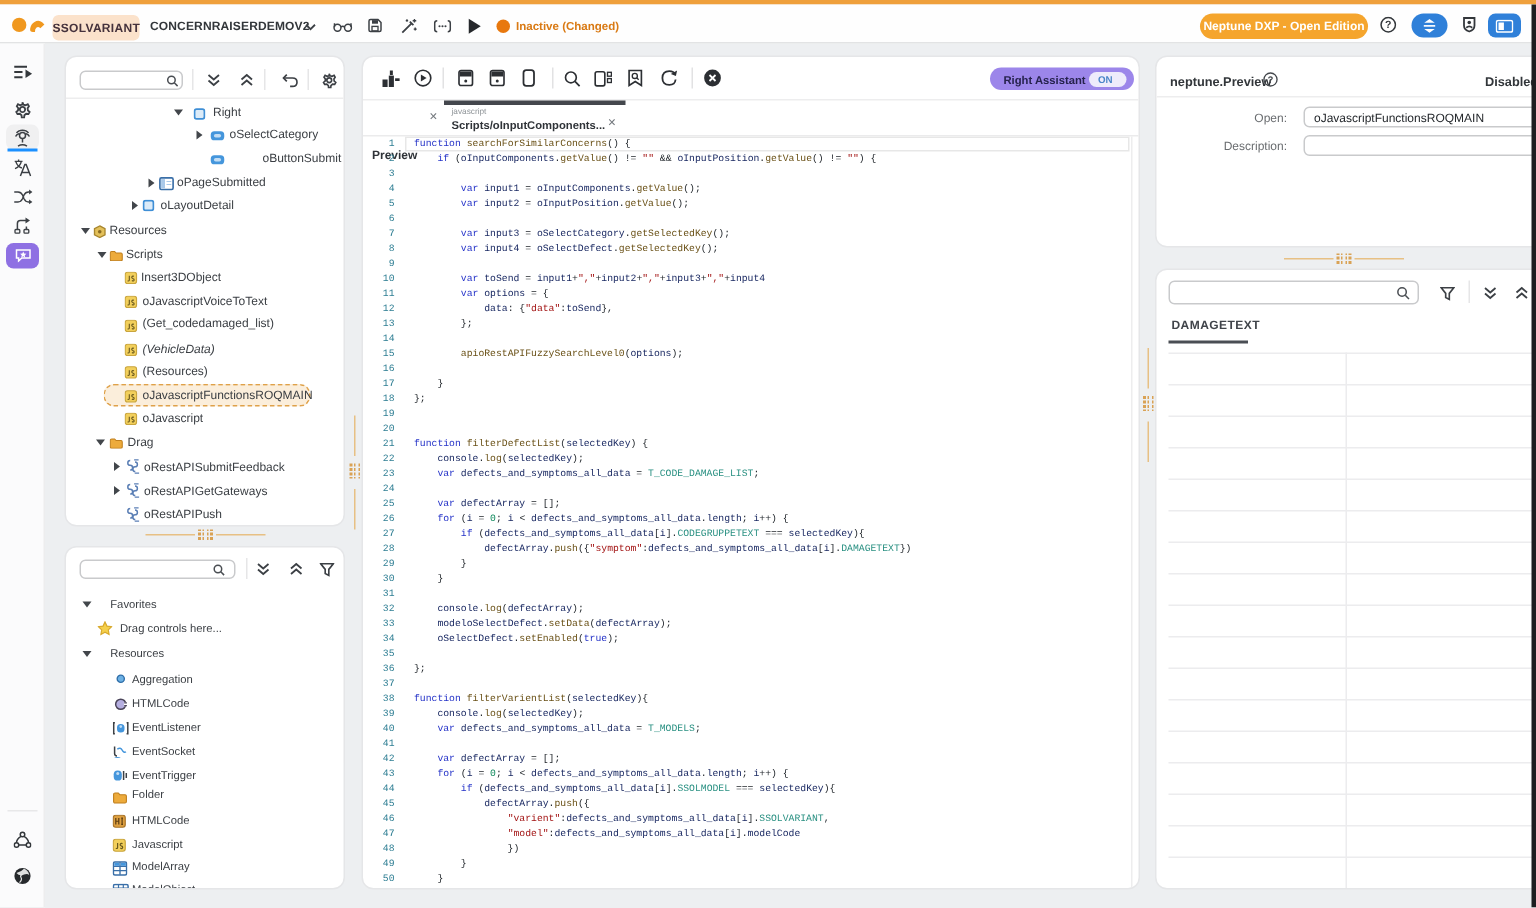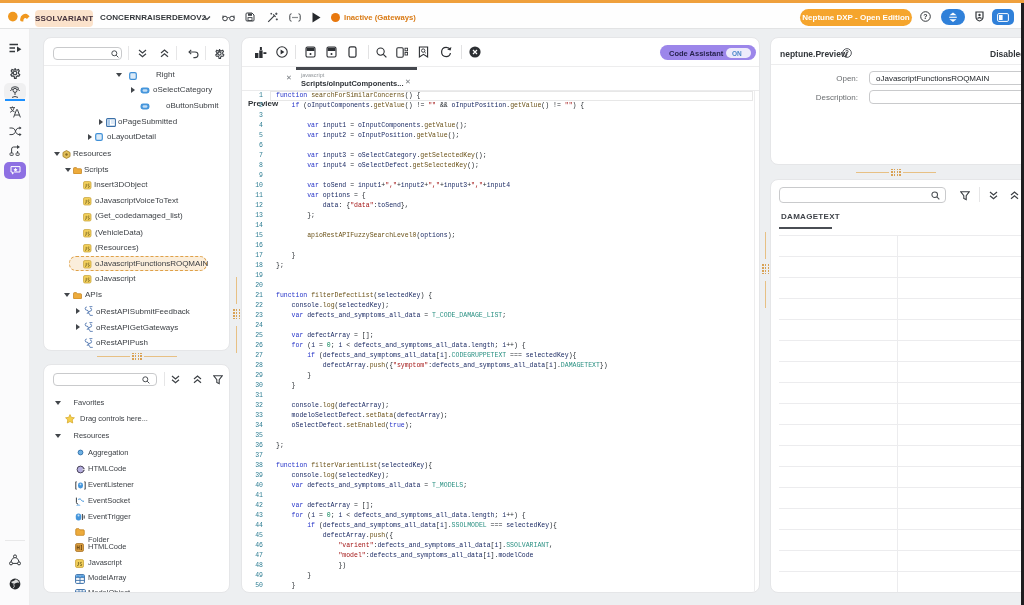--- a/index.html
+++ b/index.html
@@ -78,21 +78,21 @@
       <path d="M2.5 0.8 Q0.8 0.8 0.8 2.5 L0.8 6.5 Q0.8 8.2 2.5 8.2 M9.5 0.8 Q11.2 0.8 11.2 2.5 L11.2 6.5 Q11.2 8.2 9.5 8.2" stroke="#3c4045" stroke-width="1" fill="none"></path>
       <circle cx="4" cy="4.5" r="0.7" fill="#3c4045"></circle>
       <circle cx="6" cy="4.5" r="0.7" fill="#3c4045"></circle>
       <circle cx="8" cy="4.5" r="0.7" fill="#3c4045"></circle>
     </svg>
 
     <svg class="ico" style="left:312px; top:8.5px;" width="9" height="11" viewBox="0 0 9 11">
       <path d="M0.5 0.5 L8.5 5.5 L0.5 10.5 Z" fill="#26292c"></path>
     </svg>
     <div class="abs" style="left:331px; top:10px; width:9px; height:9px; border-radius:50%; background:#e8780e;"></div>
-    <div id="inactive">Inactive (Gateways)</div>
+    <div id="inactive">Inactive (Changed)</div>
     <div id="neptunePill">Neptune DXP - Open Edition</div>
 
     <svg class="ico" style="left:920px; top:8px;" width="11" height="11" viewBox="0 0 11 11">
       <circle cx="5.5" cy="5.5" r="4.8" fill="none" stroke="#33373b" stroke-width="1"></circle>
       <text x="5.5" y="7.8" font-size="7" font-weight="bold" fill="#33373b" text-anchor="middle" font-family="Liberation Sans">?</text>
     </svg>
 
     <div class="abs" style="left:941px; top:6px; width:24px; height:16px; border-radius:8px; background:#2f80d9;"></div>
     <svg class="ico" style="left:947px; top:8.5px;" width="12" height="11" viewBox="0 0 12 11">
       <path d="M2.5 3.2 L6 0.6 L9.5 3.2 Z" fill="#fff"></path>
@@ -194,34 +194,34 @@
     </svg>
     <div class="abs" style="left:0; top:27px; width:187px; height:1px; background:#ededee;"></div>
 
     <div class="abs" style="left:25px; top:218px; width:138px; height:15px; background:#fbeedb; border:1px dashed #dfa149; border-radius:7px;"></div>
 
     <div id="treetop">
       <i class="exp expdown abs" style="left:72px; top:35px;"></i>
       <svg class="ico" style="left:85px; top:33.5px;" width="8" height="8" viewBox="0 0 8 8">
         <rect x="0.7" y="0.7" width="6.6" height="6.6" rx="1.4" fill="#dcebf8" stroke="#3f8fd6" stroke-width="1.2"></rect>
       </svg>
-      <div class="trow" style="left:112px; top:32px;">Right</div>
+      <div class="trow" style="left:98px; top:32px;">Right</div>
 
       <i class="exp expright abs" style="left:87px; top:48.5px;"></i>
       <svg class="ico" style="left:96px; top:49px;" width="10" height="7" viewBox="0 0 10 7">
         <rect x="0.5" y="0.5" width="9" height="6" rx="2.4" fill="#4596dc"></rect>
         <rect x="2.6" y="2.3" width="4.8" height="2.4" rx="1.2" fill="#c3ddf4"></rect>
       </svg>
       <div class="trow" style="left:109px; top:47px;">oSelectCategory</div>
 
       <svg class="ico" style="left:96px; top:64.5px;" width="10" height="7" viewBox="0 0 10 7">
         <rect x="0.5" y="0.5" width="9" height="6" rx="2.4" fill="#4596dc"></rect>
         <rect x="2.6" y="2.3" width="4.8" height="2.4" rx="1.2" fill="#c3ddf4"></rect>
       </svg>
-      <div class="trow" style="left:122px; top:63px;">oButtonSubmit</div>
+      <div class="trow" style="left:103px; top:63px;padding-left:28px;">oButtonSubmit</div>
 
       <i class="exp expright abs" style="left:55px; top:80.5px;"></i>
       <svg class="ico" style="left:62px; top:79.5px;" width="10" height="9" viewBox="0 0 10 9">
         <rect x="0.6" y="0.6" width="8.8" height="7.8" rx="1" fill="#fff" stroke="#3a6fa8" stroke-width="1.1"></rect>
         <rect x="1.4" y="1.4" width="2.6" height="6.2" fill="#a9c9e9"></rect>
         <path d="M5 3 L8.2 3 M5 5 L8.2 5" stroke="#a9c9e9" stroke-width="0.8"></path>
       </svg>
       <div class="trow" style="left:74px; top:79px;">oPageSubmitted</div>
 
       <i class="exp expright abs" style="left:44px; top:95.5px;"></i>
@@ -258,21 +258,21 @@
       <svg class="ico" style="left:39px; top:175px;" width="8.5" height="8.5" viewBox="0 0 9 9">
         <rect x="0.5" y="0.5" width="8" height="8" rx="1.6" fill="#f2cf5b" stroke="#c9a53e" stroke-width="0.8"></rect>
         <path d="M3.4 3 L3.4 6 Q3.4 6.9 2.2 6.6 M5.2 6.4 Q6.6 7.2 6.8 6 Q6.9 5.2 5.8 4.9 Q4.9 4.6 5.2 3.8 Q5.5 3 6.7 3.4" stroke="#6b5a1e" stroke-width="0.8" fill="none"></path>
       </svg>
       <div class="trow" style="left:51px; top:173px;">(Get_codedamaged_list)</div>
 
       <svg class="ico" style="left:39px; top:191px;" width="8.5" height="8.5" viewBox="0 0 9 9">
         <rect x="0.5" y="0.5" width="8" height="8" rx="1.6" fill="#f2cf5b" stroke="#c9a53e" stroke-width="0.8"></rect>
         <path d="M3.4 3 L3.4 6 Q3.4 6.9 2.2 6.6 M5.2 6.4 Q6.6 7.2 6.8 6 Q6.9 5.2 5.8 4.9 Q4.9 4.6 5.2 3.8 Q5.5 3 6.7 3.4" stroke="#6b5a1e" stroke-width="0.8" fill="none"></path>
       </svg>
-      <div class="trow" style="left:51px; top:189.5px;">(VehicleData)</div>
+      <div class="trow" style="left:51px; top:189.5px;font-style:italic;">(VehicleData)</div>
 
       <svg class="ico" style="left:39px; top:206px;" width="8.5" height="8.5" viewBox="0 0 9 9">
         <rect x="0.5" y="0.5" width="8" height="8" rx="1.6" fill="#f2cf5b" stroke="#c9a53e" stroke-width="0.8"></rect>
         <path d="M3.4 3 L3.4 6 Q3.4 6.9 2.2 6.6 M5.2 6.4 Q6.6 7.2 6.8 6 Q6.9 5.2 5.8 4.9 Q4.9 4.6 5.2 3.8 Q5.5 3 6.7 3.4" stroke="#6b5a1e" stroke-width="0.8" fill="none"></path>
       </svg>
       <div class="trow" style="left:51px; top:204.5px;">(Resources)</div>
 
       <svg class="ico" style="left:39px; top:222px;" width="8.5" height="8.5" viewBox="0 0 9 9">
         <rect x="0.5" y="0.5" width="8" height="8" rx="1.6" fill="#f2cf5b" stroke="#c9a53e" stroke-width="0.8"></rect>
         <path d="M3.4 3 L3.4 6 Q3.4 6.9 2.2 6.6 M5.2 6.4 Q6.6 7.2 6.8 6 Q6.9 5.2 5.8 4.9 Q4.9 4.6 5.2 3.8 Q5.5 3 6.7 3.4" stroke="#6b5a1e" stroke-width="0.8" fill="none"></path>
@@ -282,21 +282,21 @@
       <svg class="ico" style="left:39px; top:237px;" width="8.5" height="8.5" viewBox="0 0 9 9">
         <rect x="0.5" y="0.5" width="8" height="8" rx="1.6" fill="#f2cf5b" stroke="#c9a53e" stroke-width="0.8"></rect>
         <path d="M3.4 3 L3.4 6 Q3.4 6.9 2.2 6.6 M5.2 6.4 Q6.6 7.2 6.8 6 Q6.9 5.2 5.8 4.9 Q4.9 4.6 5.2 3.8 Q5.5 3 6.7 3.4" stroke="#6b5a1e" stroke-width="0.8" fill="none"></path>
       </svg>
       <div class="trow" style="left:51px; top:235.5px;">oJavascript</div>
 
       <i class="exp expdown abs" style="left:20px; top:255px;"></i>
       <svg class="ico" style="left:29px; top:253.5px;" width="9" height="7.5" viewBox="0 0 9 7.5">
         <path d="M0.5 1.6 Q0.5 0.6 1.5 0.6 L3.4 0.6 L4.4 1.7 L7.7 1.7 Q8.5 1.7 8.5 2.6 L8.5 6 Q8.5 6.9 7.6 6.9 L1.4 6.9 Q0.5 6.9 0.5 6 Z" fill="#edab3c" stroke="#c07f1d" stroke-width="0.7"></path>
       </svg>
-      <div class="trow" style="left:41px; top:252px;">APIs</div>
+      <div class="trow" style="left:41px; top:252px;">Drag</div>
 
       <i class="exp expright abs" style="left:32px; top:269.5px;"></i>
       <svg class="ico" style="left:40px; top:268px;" width="9" height="10" viewBox="0 0 9 10">
         <path d="M2.8 1 Q1.2 1 1.2 2.6 Q1.2 4.2 2.8 4.2 Q4.4 4.2 4.4 5.8 Q4.4 7.4 2.8 7.4 M6 2 Q7.6 2 7.6 3.6 Q7.6 5.2 6 5.2 Q4.6 5.2 4.6 6.8 Q4.6 8.4 6.2 8.4" stroke="#5b7fb5" stroke-width="1" fill="none"></path>
         <path d="M5.4 0.6 L8.4 0.6 M5.8 9.4 L8.8 9.4" stroke="#5b7fb5" stroke-width="0.9"></path>
       </svg>
       <div class="trow" style="left:52px; top:268.5px;">oRestAPISubmitFeedback</div>
 
       <i class="exp expright abs" style="left:32px; top:285.5px;"></i>
       <svg class="ico" style="left:40px; top:284px;" width="9" height="10" viewBox="0 0 9 10">
@@ -367,21 +367,21 @@
       <svg class="ico" style="left:31px; top:146.5px;" width="10" height="10" viewBox="0 0 10 10">
         <rect x="0.8" y="1.6" width="5.4" height="6.8" rx="2.6" fill="#4596dc"></rect>
         <circle cx="3.5" cy="3.6" r="1" fill="#c3ddf4"></circle>
         <path d="M7.4 2 L7.4 8 M9.2 3.4 L9.2 6.6" stroke="#3c4045" stroke-width="1"></path>
       </svg>
       <div class="trow" style="left:44px; top:146.5px;">EventTrigger</div>
 
       <svg class="ico" style="left:31px; top:163px;" width="10" height="8" viewBox="0 0 9 7.5">
         <path d="M0.5 1.6 Q0.5 0.6 1.5 0.6 L3.4 0.6 L4.4 1.7 L7.7 1.7 Q8.5 1.7 8.5 2.6 L8.5 6 Q8.5 6.9 7.6 6.9 L1.4 6.9 Q0.5 6.9 0.5 6 Z" fill="#edab3c" stroke="#c07f1d" stroke-width="0.7"></path>
       </svg>
-      <div class="trow" style="left:44px; top:170px;">Folder</div>
+      <div class="trow" style="left:44px; top:160px;">Folder</div>
 
       <svg class="ico" style="left:31px; top:178px;" width="9" height="9" viewBox="0 0 9 9">
         <rect x="0.5" y="0.5" width="8" height="8" rx="1.6" fill="#dd9f3f" stroke="#a8742a" stroke-width="0.8"></rect>
         <path d="M2.2 2.4 L2.2 6.6 M2.2 4.5 L4.2 4.5 M4.2 2.4 L4.2 6.6 M5.8 2.4 L7 2.4 M6.4 2.4 L6.4 6.6 M5.8 6.6 L7 6.6" stroke="#5c3d12" stroke-width="0.8" fill="none"></path>
       </svg>
       <div class="trow" style="left:44px; top:177.3px;">HTMLCode</div>
 
       <svg class="ico" style="left:31px; top:193.5px;" width="9" height="9" viewBox="0 0 9 9">
         <rect x="0.5" y="0.5" width="8" height="8" rx="1.6" fill="#f2cf5b" stroke="#c9a53e" stroke-width="0.8"></rect>
         <path d="M3.4 3 L3.4 6 Q3.4 6.9 2.2 6.6 M5.2 6.4 Q6.6 7.2 6.8 6 Q6.9 5.2 5.8 4.9 Q4.9 4.6 5.2 3.8 Q5.5 3 6.7 3.4" stroke="#6b5a1e" stroke-width="0.8" fill="none"></path>
@@ -514,21 +514,21 @@
       <path d="M10.4 7 Q10 10.6 6.2 10.6 Q1.6 10.6 1.6 6 Q1.6 1.4 6.2 1.4 Q9.2 1.4 10.2 3.6" fill="none" stroke="#2c2f33" stroke-width="1.2"></path>
       <path d="M11.4 1 L10.6 4.6 L7.2 3.4 Z" fill="#2c2f33"></path>
     </svg>
     <div class="abs" style="left:218.5px; top:7px; width:1px; height:14px; background:#e2e2e3;"></div>
     <svg class="ico" style="left:227px; top:8px;" width="12" height="12" viewBox="0 0 12 12">
       <circle cx="6" cy="6" r="5.6" fill="#2c2f33"></circle>
       <path d="M4 4 L8 8 M8 4 L4 8" stroke="#fff" stroke-width="1.2"></path>
     </svg>
 
     <div class="abs" style="left:418px; top:7px; width:96px; height:15px; border-radius:8px; background:#9c86ea;"></div>
-    <div class="abs" style="left:427px; top:10.5px; font-size:7.5px; font-weight:bold; color:#26224d;">Code Assistant</div>
+    <div class="abs" style="left:427px; top:10.5px; font-size:7.5px; font-weight:bold; color:#26224d;">Right Assistant</div>
     <div class="abs" style="left:484px; top:9.5px; width:25px; height:10.5px; border-radius:5.5px; background:#eeebfb;"></div>
     <div class="abs" style="left:490px; top:11.5px; font-size:6.5px; font-weight:bold; color:#4b86c9;">ON</div>
     <div class="abs" style="left:0; top:28px; width:519px; height:1px; background:#ededee;"></div>
 
     <div class="abs" style="left:6px; top:36px; font-size:8px; font-weight:bold; color:#2f3338;margin-top:25px;">Preview</div>
     <div class="abs" style="left:44px; top:36px; font-size:7px; color:#74797e;">✕</div>
     <div class="abs" style="left:54px; top:29px; width:121px; height:2.5px; background:#44474d;"></div>
     <div class="abs" style="left:59px; top:33.5px; font-size:5.5px; color:#8f9498;">javascript</div>
     <div class="abs" style="left:59px; top:41px; font-size:7.5px; font-weight:bold; color:#2f3338;">Scripts/oInputComponents...</div>
     <div class="abs" style="left:163px; top:40px; font-size:7px; color:#74797e;">✕</div>

